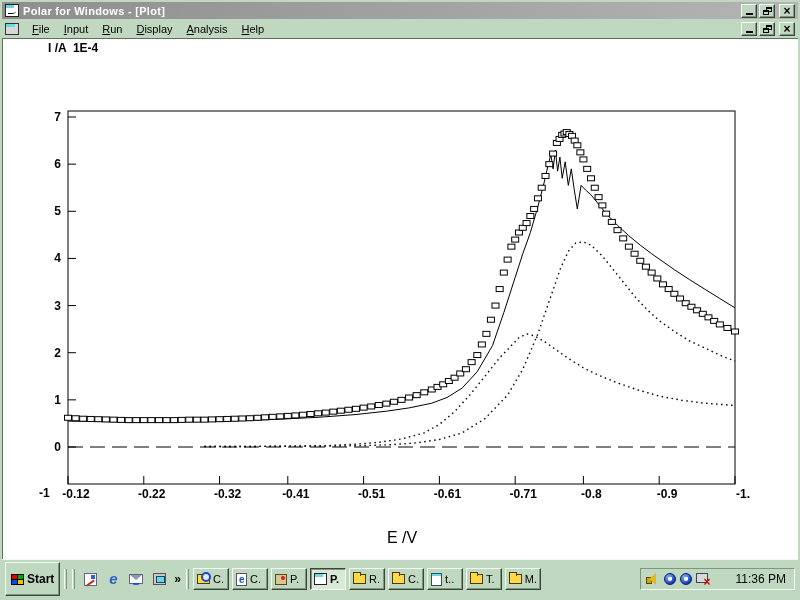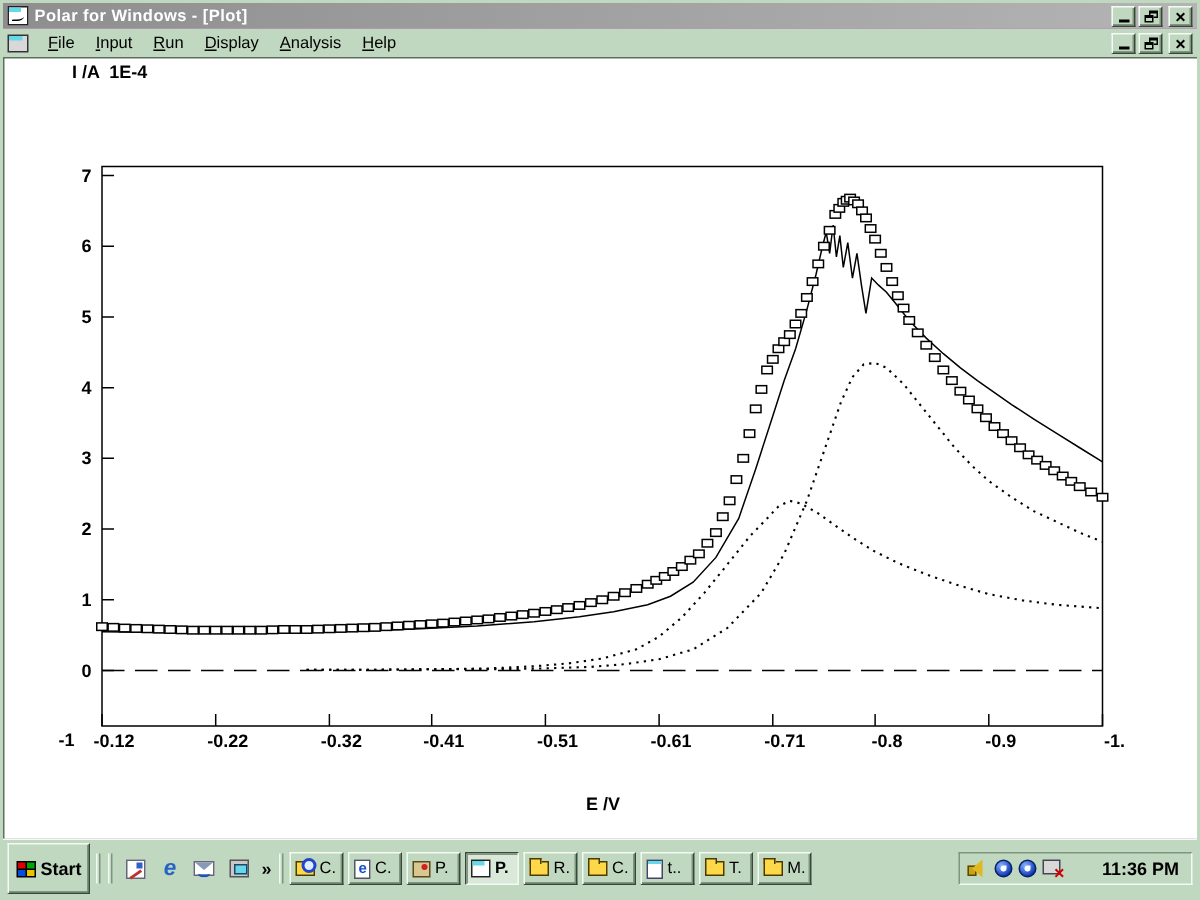--- a/index.html
+++ b/index.html
@@ -36,21 +36,21 @@
   .mdi-icon { width:14px; height:12px; background:#d8d8d8; border:1px solid #333; position:relative; margin-right:6px;}
   .mdi-icon::before { content:""; position:absolute; left:0; top:0; right:3px; height:3px; background:#66d9e8; }
   .menu-item { padding:2px 7px; cursor:default; }
   .menu-item u { text-decoration:underline; }
   .menubar .winbtns { margin-left:auto; }
 
   
   .client { flex:1 1 auto; background:#fff; position:relative;
             border-top:1px solid #5c705c; border-left:1px solid #5c705c; overflow:hidden; }
   .plot-ylabel { position:absolute; left:3px; top:2px; font-weight:bold; font-size:12px; white-space:pre;padding-left:42px; }
-  .plot-xlabel { position:absolute; left:368px; top:490px; width:62px; text-align:center; font-weight:bold; font-size:12px; }
+  .plot-xlabel { position:absolute; left:368px; top:490px; width:62px; text-align:center; font-weight:normal; font-size:16px; }
   .plot-corner-label { position:absolute; left:36px; top:447px; font-weight:bold; font-size:12px; }
   #plot-svg { position:absolute; left:0; top:0; }
   #plot-svg text { font-family:"Liberation Sans", sans-serif; font-weight:bold; font-size:12px; fill:#000; }
 
   
   .taskbar { flex:0 0 26px; background:#c0d8c0; border-top:1px solid #f2faf2; display:flex;
              align-items:center; padding:2px 3px; gap:3px; }
   .raised { border:1px solid; border-color:#f2faf2 #3a463a #3a463a #f2faf2; box-shadow:inset -1px -1px 0 #7e967e; background:#c0d8c0; }
   .pressed { border:1px solid; border-color:#3a463a #f2faf2 #f2faf2 #3a463a; box-shadow:inset 1px 1px 0 #7e967e; background:#d9e8d9; }
   .start-btn { height:34px; display:flex; align-items:center; gap:3px; padding:0 5px; font-weight:bold; font-size:12px; }
@@ -60,21 +60,21 @@
   .grip { width:3px; height:20px; border-left:1px solid #f2faf2; border-right:1px solid #7e967e; margin:0 1px; }
   .ql { display:flex; align-items:center; gap:7px; padding:0 3px; }
   .ql-item { width:16px; height:16px; display:flex; align-items:center; justify-content:center; }
   .chevron { font-weight:bold; font-size:12px; padding:0 1px; }
 
   .tbtn { width:36px; height:22px; display:flex; align-items:center; gap:3px; padding:0 3px; overflow:hidden; }
   .tbtn .lbl { font-size:11px; white-space:nowrap; }
   .tbtn.active .lbl { font-weight:bold; }
 
   .tray { margin-left:auto; height:22px; display:flex; align-items:center; gap:20px; padding:0 8px 0 5px;
-          border:1px solid; border-color:#7e967e #f2faf2 #f2faf2 #7e967e;font-weight:bold; }
+          border:1px solid; border-color:#7e967e #f2faf2 #f2faf2 #7e967e; }
   .tray .clock { font-size:12px; margin-left:6px; }
 
   
   .i-folder { width:13px; height:10px; background:#ffd84a; border:1px solid #4a3c00; position:relative; }
   .i-folder::before { content:""; position:absolute; top:-3px; left:-1px; width:6px; height:3px; background:#ffd84a; border:1px solid #4a3c00; border-bottom:none; }
   .i-find { width:13px; height:10px; background:#ffd84a; border:1px solid #4a3c00; position:relative; }
   .i-find::after { content:""; position:absolute; right:-2px; top:-3px; width:6px; height:6px; border:2px solid #2244cc; border-radius:50%; background:#dceeff; }
   .i-iepage { width:11px; height:13px; background:#fff; border:1px solid #556; position:relative; }
   .i-iepage::after { content:"e"; position:absolute; left:2px; top:0px; color:#1550c8; font-weight:bold; font-size:10px; }
   .i-pen { width:12px; height:11px; background:#d8c890; border:1px solid #5a4a20; position:relative; }

